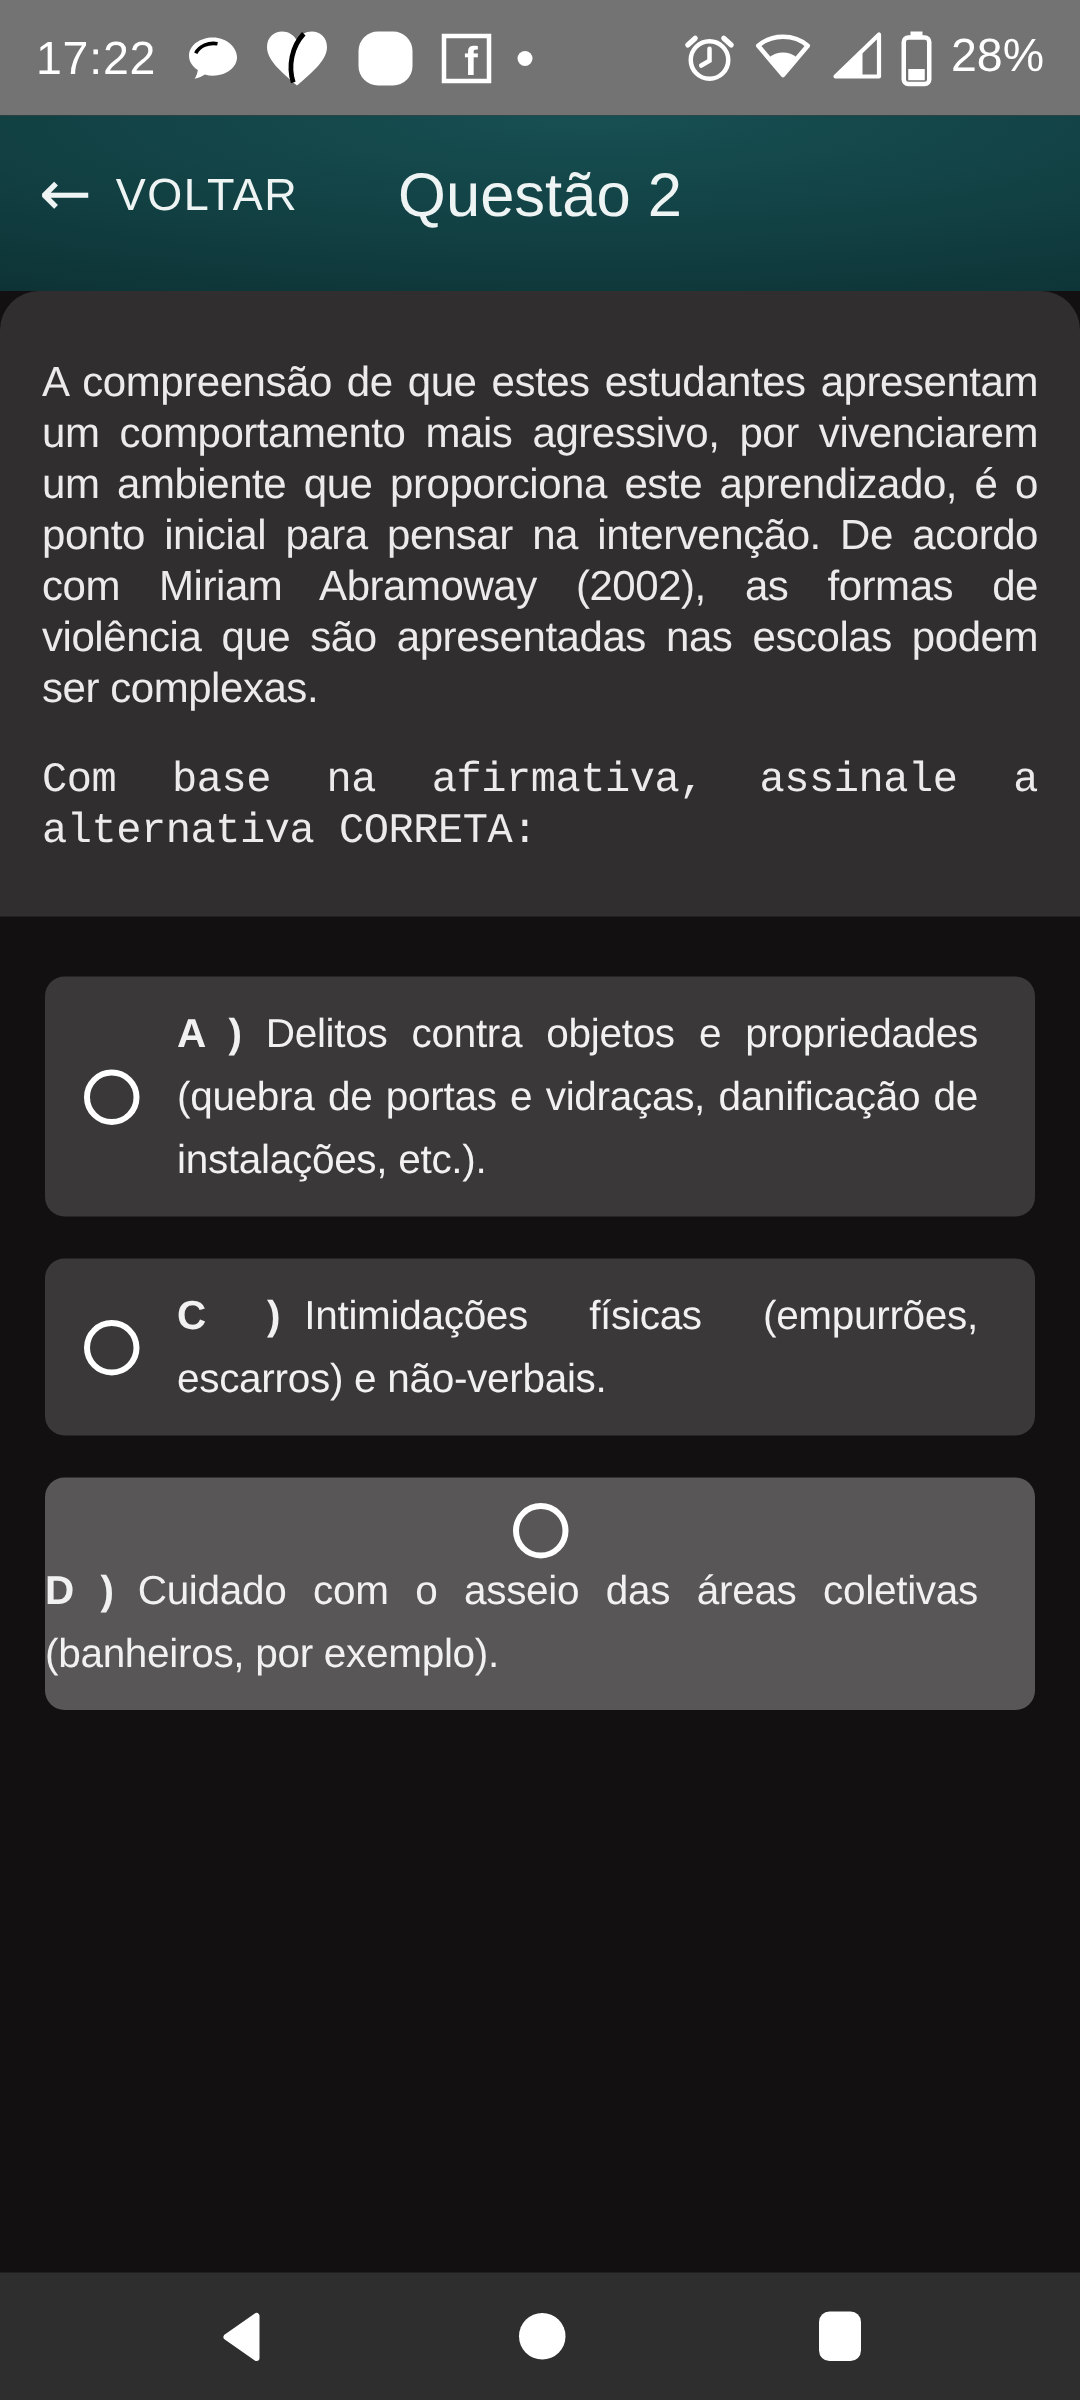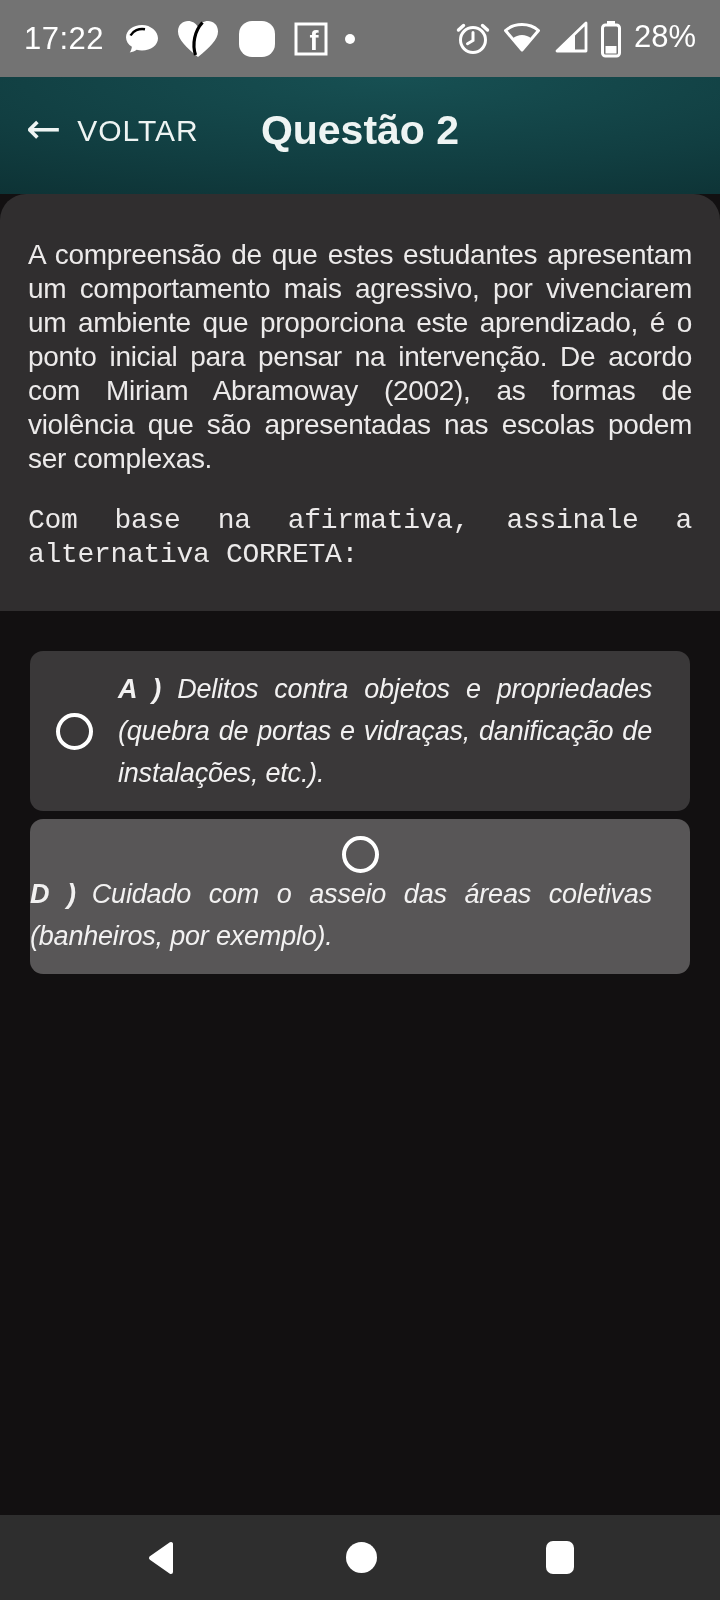--- a/index.html
+++ b/index.html
@@ -31,39 +31,39 @@
     position:relative;
     display:flex; align-items:center;
     padding:0 26px 10px;
   }
   .back-btn { display:flex; align-items:center; gap:16px; color:#eef4f3; cursor:pointer; z-index:2; }
   .back-arrow { font-size:42px; line-height:1; font-family:"DejaVu Sans", sans-serif; transform:translateY(-2px); }
   .back-label { font-size:30px; letter-spacing:1px; }
   .header-title {
     position:absolute; left:0; right:0; top:0; bottom:10px;
     display:flex; align-items:center; justify-content:center;
-    font-size:41px; color:#eef4f3; pointer-events:none;font-weight:bold;
+    font-size:41px; color:#eef4f3; pointer-events:none;
   }
 
   
   .question-card {
     height:417px;
     background:#302e2f;
     border-radius:26px 26px 0 0;
     padding:44px 28px 0;
     color:#eceaea;
     font-size:28px; line-height:34px;
     text-align:justify; text-align-last:left;
     letter-spacing:-0.3px;
     overflow:hidden;
   }
   .question-card p + p { margin-top:28px;font-family:Liberation Mono, monospace; }
 
   
-  .options { margin:40px 30px 0; display:flex; flex-direction:column; gap:8px;font-style:italic; }
+  .options { margin:40px 30px 0; display:flex; flex-direction:column; gap:28px; }
   .option {
     background:#3a3839; border-radius:13px;
     display:flex; align-items:center;
     min-height:118px; padding:17px 0;
     cursor:pointer;
   }
   .option.selected { background:#585657;flex-direction:column; }
   .radio-cell { width:88px; flex:none; display:flex; justify-content:center; }
   .radio {
     width:37px; height:37px; flex:none;
@@ -179,20 +179,28 @@
   <div class="option">
     <div class="radio-cell">
       <div class="radio"></div>
     </div>
     <div class="option-text">
       <span class="opt-label">A )</span><span>Delitos contra objetos e propriedades (quebra de portas e vidraças, danificação de instalações, etc.).</span>
     </div>
   </div>
 
 
+  <div class="option">
+    <div class="radio-cell">
+      <div class="radio"></div>
+    </div>
+    <div class="option-text">
+      <span class="opt-label">C )</span><span>Intimidações físicas (empurrões, escarros) e não-verbais.</span>
+    </div>
+  </div>
 
   <div class="option selected">
     <div class="radio-cell">
       <div class="radio"></div>
     </div>
     <div class="option-text">
       <span class="opt-label">D )</span><span>Cuidado com o asseio das áreas coletivas (banheiros, por exemplo).</span>
     </div>
   </div>
 

